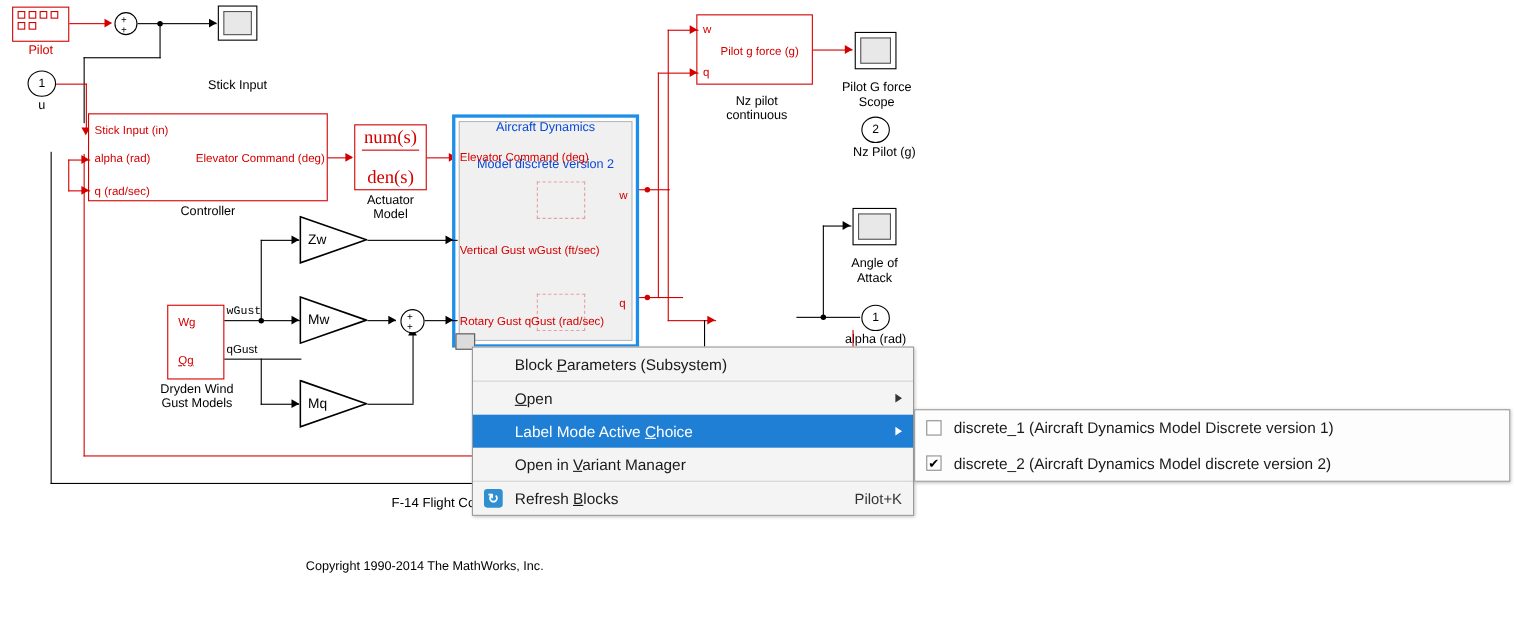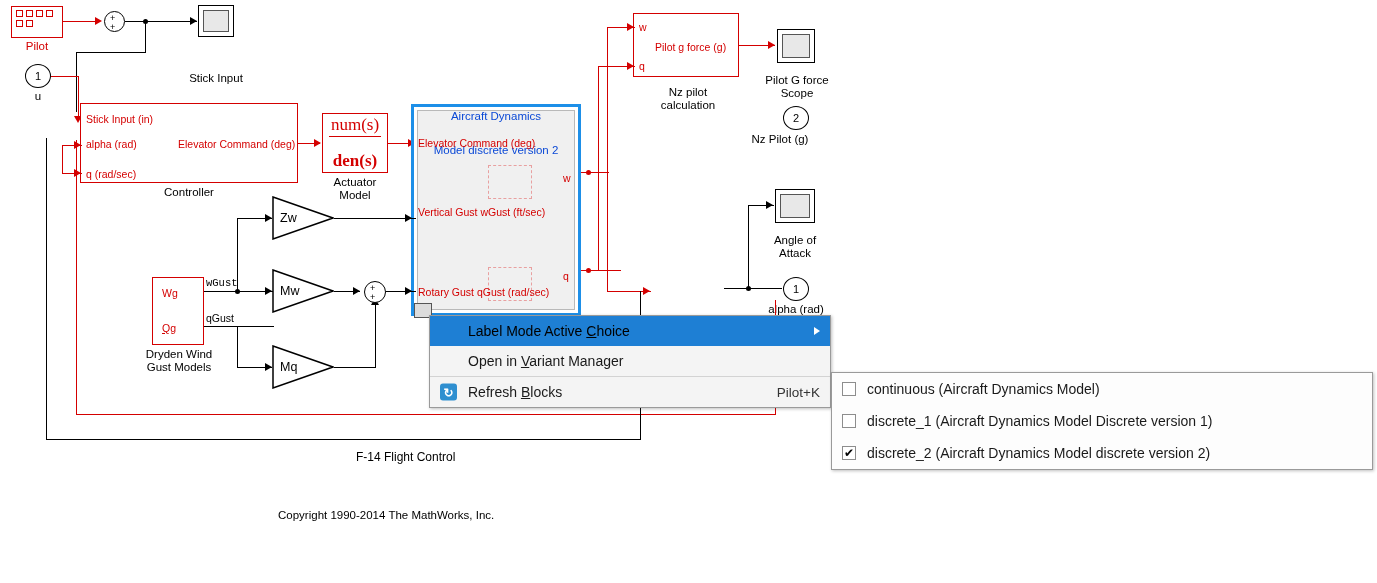--- a/index.html
+++ b/index.html
@@ -145,21 +145,21 @@
     display: flex;
     flex-direction: column;
     align-items: center;
     justify-content: center;
     color: #d40000;
     font-family: "Liberation Serif", serif;
     font-size: 17px;
   }
   .tf .num { padding-bottom: 1px; }
   .tf .bar { width: 52px; height: 1.4px; background: #d40000; }
-  .tf .den { padding-top: 14px; font-weight: bold; }
+  .tf .den { padding-top: 14px; }
 
   
   .sel-sub {
     border: 3px solid #1d8fe8;
     background: #ffffff;
     box-sizing: border-box;
   }
   .sel-sub-inner {
     position: absolute;
     left: 3px; right: 3px; top: 3px; bottom: 3px;
@@ -187,21 +187,21 @@
     display: flex;
     align-items: center;
     height: 30px;
     padding: 0 10px 0 38px;
     position: relative;
     white-space: nowrap;
   }
   .menu-item.sep-top { border-top: 1px solid #d3d3d3; }
   .menu-item.highlight {
     background: #1e7fd4;
-    color: #000000;
+    color: #ffffff;
   }
   .menu-item .accel {
     margin-left: auto;
     padding-left: 40px;
     font-size: 13.5px;
     color: #333;
   }
   .submenu-arrow {
     position: absolute;
     right: 10px;
@@ -331,33 +331,33 @@
 
   <div class="abs sel-sub" style="left:411px; top:104px; width:170px; height:212px;">
     <div class="sel-sub-inner"></div>
     <div class="variant-dash" style="left:74px; top:58px; width:44px; height:34px;"></div>
     <div class="variant-dash" style="left:74px; top:160px; width:44px; height:34px;"></div>
   </div>
   <div class="abs lbl-blue" style="left:416px; top:110px; width:160px;">Aircraft
 Dynamics</div>
   <div class="abs lbl-blue" style="left:416px; top:144px; width:160px;">Model discrete version 2</div>
   <div class="abs port-txt" style="left:418px; top:137px;">Elevator Command (deg)</div>
-  <div class="abs port-txt" style="left:418px; top:206px;">Vertical Gust wGust (ft/sec)</div>
+  <div class="abs port-txt" style="left:418px; top:222px;">Vertical Gust wGust (ft/sec)</div>
   <div class="abs port-txt" style="left:418px; top:286px;">Rotary Gust qGust (rad/sec)</div>
   <div class="abs port-txt" style="left:563px; top:172px;">w</div>
   <div class="abs port-txt" style="left:563px; top:270px;">q</div>
 
   <div class="abs" style="left:414px; top:303px; width:16px; height:13px; border:1px solid #555; background:#dcdcdc;"></div>
 
   <div class="abs blk-red" style="left:633px; top:13px; width:106px; height:64px;"></div>
   <div class="abs port-txt" style="left:639px; top:21px;">w</div>
   <div class="abs port-txt" style="left:639px; top:60px;">q</div>
   <div class="abs port-txt" style="left:655px; top:41px;">Pilot g force (g)</div>
   <div class="abs lbl" style="left:641px; top:86px; width:94px;">Nz pilot
-calculation</div>
+continuous</div>
 
   <div class="abs rln-h" style="left:581px; top:172px; width:28px;"></div>
   <div class="abs dot-r" style="left:586px; top:170px;"></div>
   <div class="abs rln-v" style="left:607px; top:27px; height:146px;"></div>
   <div class="abs rln-h" style="left:607px; top:27px; width:28px;"></div>
   <div class="abs arrow-r-red" style="left:627px; top:23px;"></div>
 
   <div class="abs rln-h" style="left:581px; top:270px; width:40px;"></div>
   <div class="abs dot-r" style="left:586px; top:268px;"></div>
   <div class="abs rln-v" style="left:598px; top:66px; height:205px;"></div>
@@ -366,21 +366,21 @@
 
   <div class="abs rln-h" style="left:739px; top:45px; width:36px;"></div>
   <div class="abs arrow-r-red" style="left:768px; top:41px;"></div>
   <div class="abs scope" style="left:777px; top:29px; width:38px; height:34px;">
     <div class="screen"></div>
   </div>
   <div class="abs lbl" style="left:757px; top:74px; width:80px;">Pilot G force
 Scope</div>
 
   <div class="abs circ" style="left:783px; top:106px; width:26px; height:24px;">2</div>
-  <div class="abs lbl" style="left:740px; top:133px; width:80px;">Nz Pilot (g)</div>
+  <div class="abs lbl" style="left:764px; top:133px; width:80px;">Nz Pilot (g)</div>
 
   <div class="abs blk-red" style="left:152px; top:277px; width:52px; height:68px;"></div>
   <div class="abs port-txt" style="left:162px; top:287px;">Wg</div>
   <div class="abs port-txt" style="left:162px; top:322px;text-decoration:underline;">Qg</div>
   <div class="abs lbl" style="left:126px; top:348px; width:106px;">Dryden Wind
 Gust Models</div>
   <div class="abs port-txt-b" style="left:206px; top:277px;font-family:Liberation Mono, monospace;">wGust</div>
   <div class="abs port-txt-b" style="left:206px; top:312px;text-align:center;">qGust</div>
 
   <div class="abs ln-h" style="left:204px; top:291px; width:70px;"></div>
@@ -458,41 +458,44 @@
   <div class="abs arrow-r-red" style="left:74px; top:141px;"></div>
 
   <div class="abs ln-v" style="left:46px; top:138px; height:302px;"></div>
   <div class="abs ln-h" style="left:46px; top:439px; width:595px;"></div>
   <div class="abs ln-v" style="left:640px; top:291px; height:148px;"></div>
 
   <div class="abs title-txt" style="left:356px; top:450px;">F-14 Flight Control</div>
   <div class="abs footer-txt" style="left:278px; top:509px;">Copyright 1990-2014 The MathWorks, Inc.</div>
 
   <div class="menu" style="left:429px; top:315px; width:402px;">
+    <div class="menu-item">
+      <span>Block <u>P</u>arameters (Subsystem)</span>
+    </div>
+    <div class="menu-item sep-top">
+      <span><u>O</u>pen</span>
+      <span class="submenu-arrow"></span>
+    </div>
     <div class="menu-item highlight">
       <span>Label Mode Active <u>C</u>hoice</span>
       <span class="submenu-arrow"></span>
     </div>
     <div class="menu-item">
       <span>Open in <u>V</u>ariant Manager</span>
     </div>
     <div class="menu-item sep-top">
       <span class="refresh-ico">↻</span>
       <span>Refresh <u>B</u>locks</span>
       <span class="accel">Pilot+K</span>
     </div>
   </div>
 
   <div class="submenu" style="left:831px; top:372px; width:542px;">
     <div class="sub-item">
       <span class="chkbox"></span>
-      <span>continuous (Aircraft Dynamics Model)</span>
-    </div>
-    <div class="sub-item">
-      <span class="chkbox"></span>
       <span>discrete_1 (Aircraft Dynamics Model Discrete version 1)</span>
     </div>
     <div class="sub-item">
       <span class="chkbox">✔</span>
       <span>discrete_2 (Aircraft Dynamics Model discrete version 2)</span>
     </div>
   </div>
 
 </div>
 

